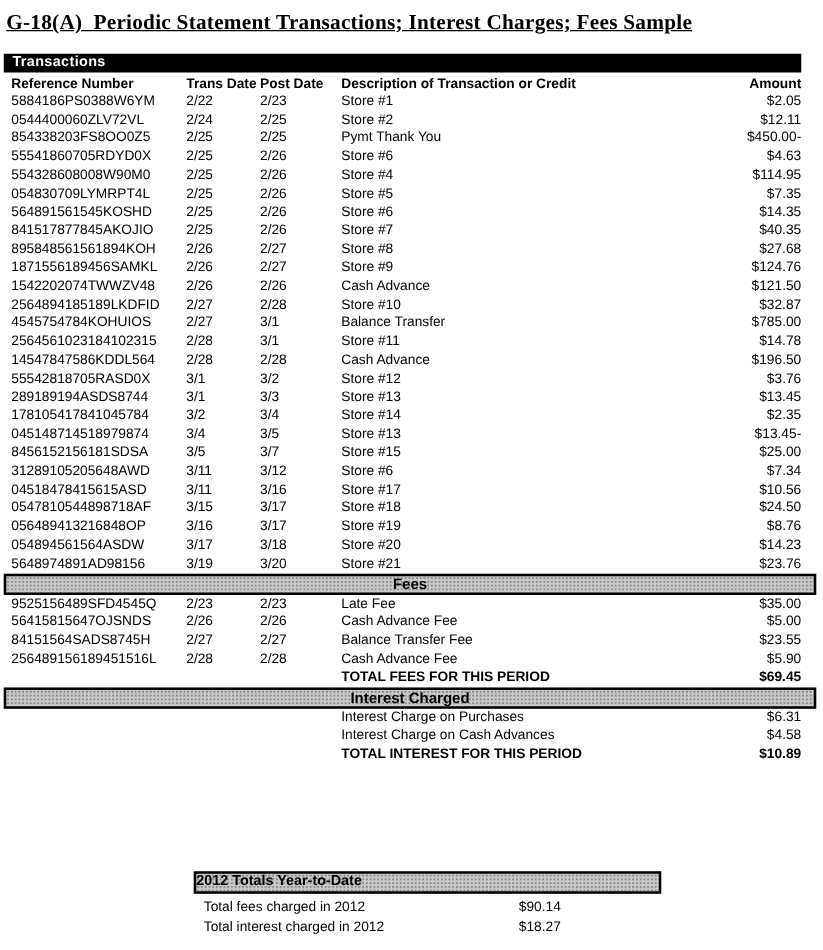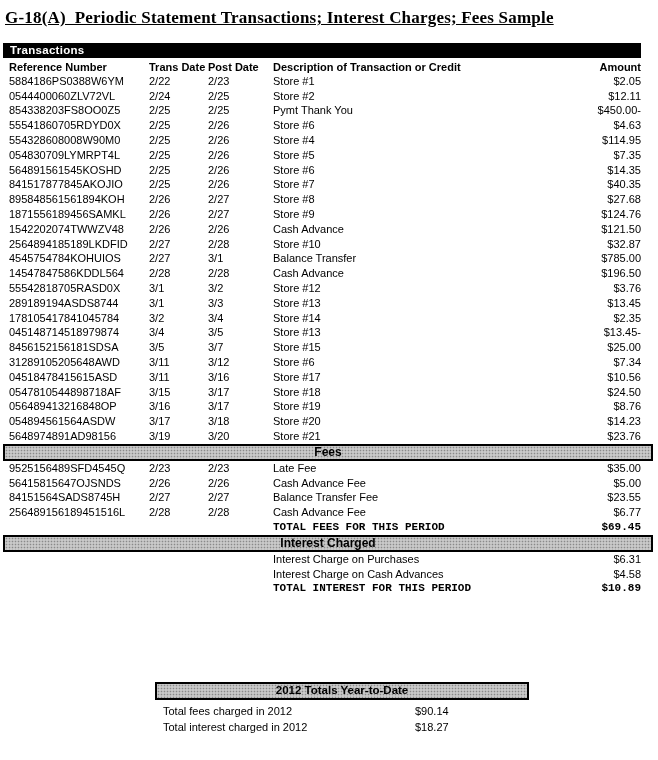--- a/index.html
+++ b/index.html
@@ -60,32 +60,32 @@
     overflow: hidden;
     vertical-align: middle;
   }
   thead th { font-weight: bold; text-align: left; height: 16px; padding-top: 3px; }
 
   .ref  { padding-left: 6px; margin-left: 12px; }
   .dt   { }
   .desc { }
   .amt  { text-align: right; padding-right: 12px; }
   .sp   { }
-  .b    { font-weight: bold; font-family: Liberation Mono, monospace; }
+  .b    { font-weight: bold; }
 
   .ytd-box { margin: 86px 0 0 152px; width: 374px; }
   .ytd-bar {
     width: 374px;
     height: 18px;
     line-height: 13px;
     border: 2px solid #000;
     background-color: #c9c9c9;
     background-image: radial-gradient(#8a8a8a 0.7px, rgba(0,0,0,0) 1.1px);
     background-size: 3px 3px;
-    text-align: center;
+    text-align: left;
     font-weight: bold;
     font-size: 11.5px;
   }
   .ytd-table { width: 374px; margin-top: 3px; }
   .ytd-table td { height: 16px; }
   .ytd-label { padding-left: 8px; margin-left: 24px; }
   .ytd-amt   { text-align: left; font-weight: normal; padding-right: 4px; }
 </style>
 </head>
 <body>
@@ -201,20 +201,27 @@
           <td class="amt">$32.87</td>
         </tr>
         <tr>
           <td class="ref">4545754784KOHUIOS</td>
           <td class="dt">2/27</td>
           <td class="dt">3/1</td>
           <td class="desc">Balance Transfer</td>
           <td class="amt">$785.00</td>
         </tr>
         <tr>
+          <td class="ref">2564561023184102315</td>
+          <td class="dt">2/28</td>
+          <td class="dt">3/1</td>
+          <td class="desc">Store #11</td>
+          <td class="amt">$14.78</td>
+        </tr>
+        <tr>
           <td class="ref">14547847586KDDL564</td>
           <td class="dt">2/28</td>
           <td class="dt">2/28</td>
           <td class="desc">Cash Advance</td>
           <td class="amt">$196.50</td>
         </tr>
         <tr>
           <td class="ref">55542818705RASD0X</td>
           <td class="dt">3/1</td>
           <td class="dt">3/2</td>
@@ -326,21 +333,21 @@
           <td class="dt">2/27</td>
           <td class="dt">2/27</td>
           <td class="desc">Balance Transfer Fee</td>
           <td class="amt">$23.55</td>
         </tr>
         <tr>
           <td class="ref">256489156189451516L</td>
           <td class="dt">2/28</td>
           <td class="dt">2/28</td>
           <td class="desc">Cash Advance Fee</td>
-          <td class="amt">$6.77</td>
+          <td class="amt">$5.90</td>
         </tr>
       </tbody>
     <tbody>
       <tr>
         <td colspan="3"></td>
         <td class="desc b">TOTAL FEES FOR THIS PERIOD</td>
         <td class="amt b">$69.45</td>
       </tr>
     </tbody>
   </table>

